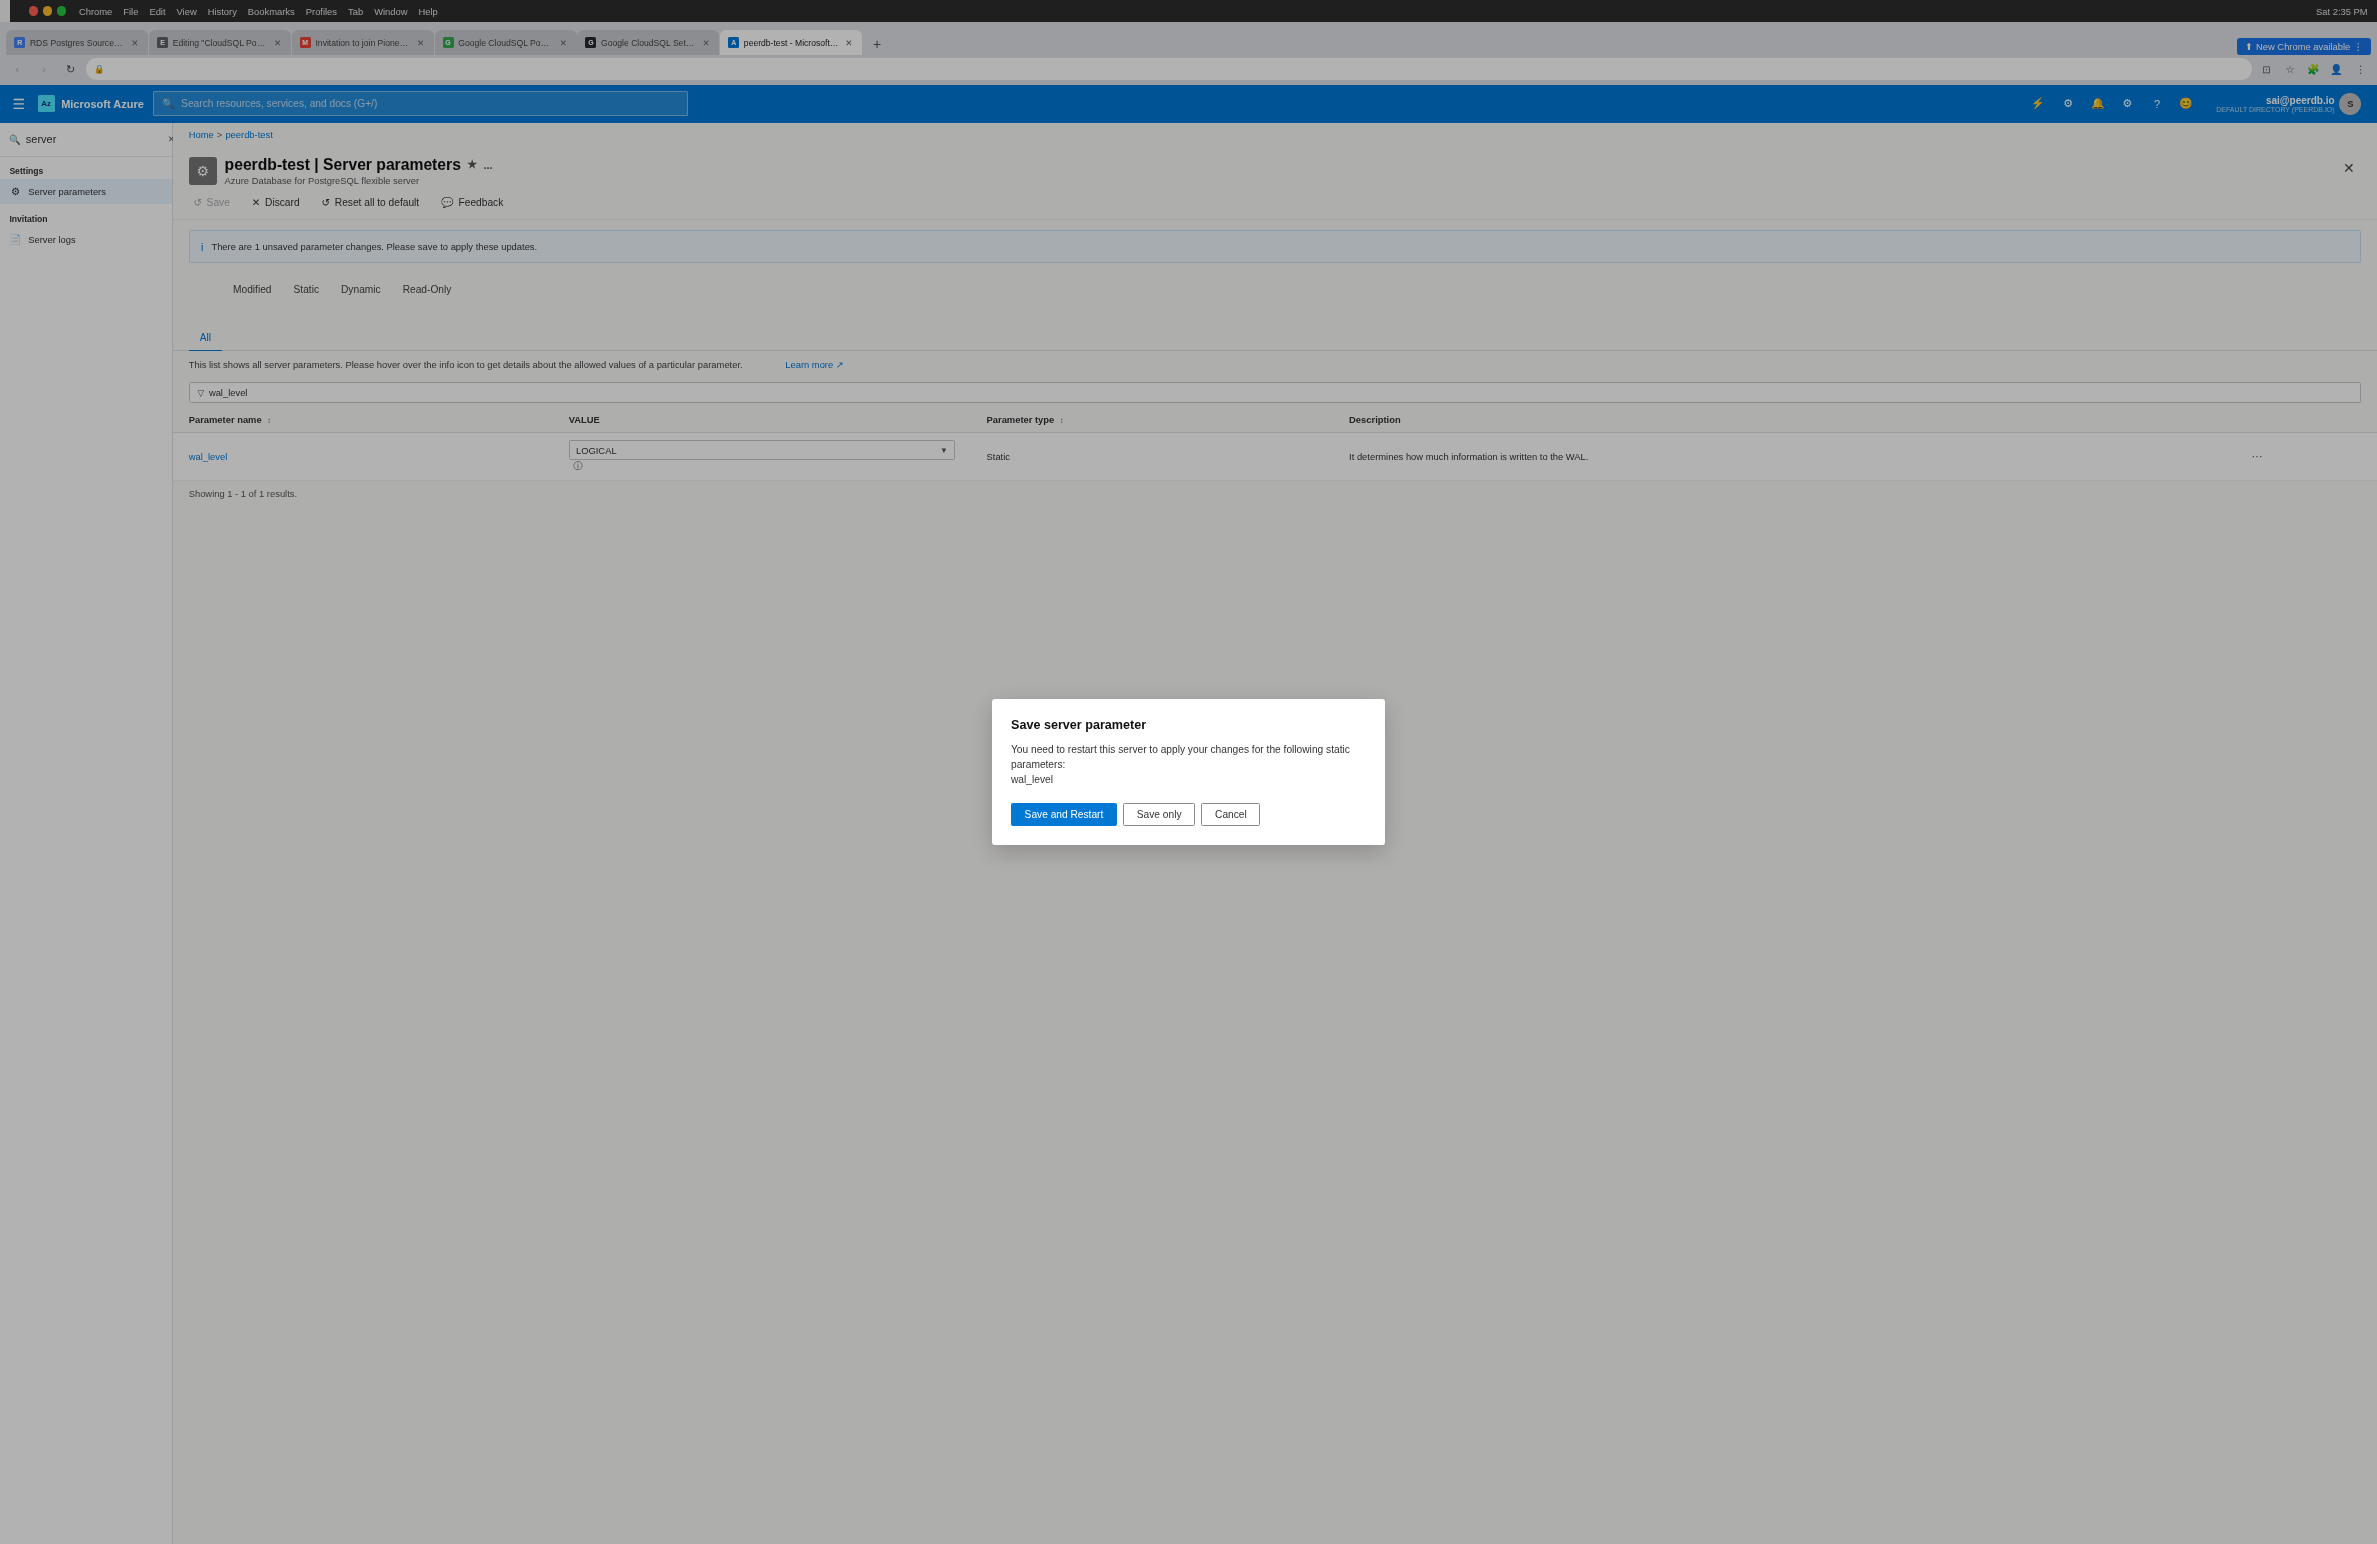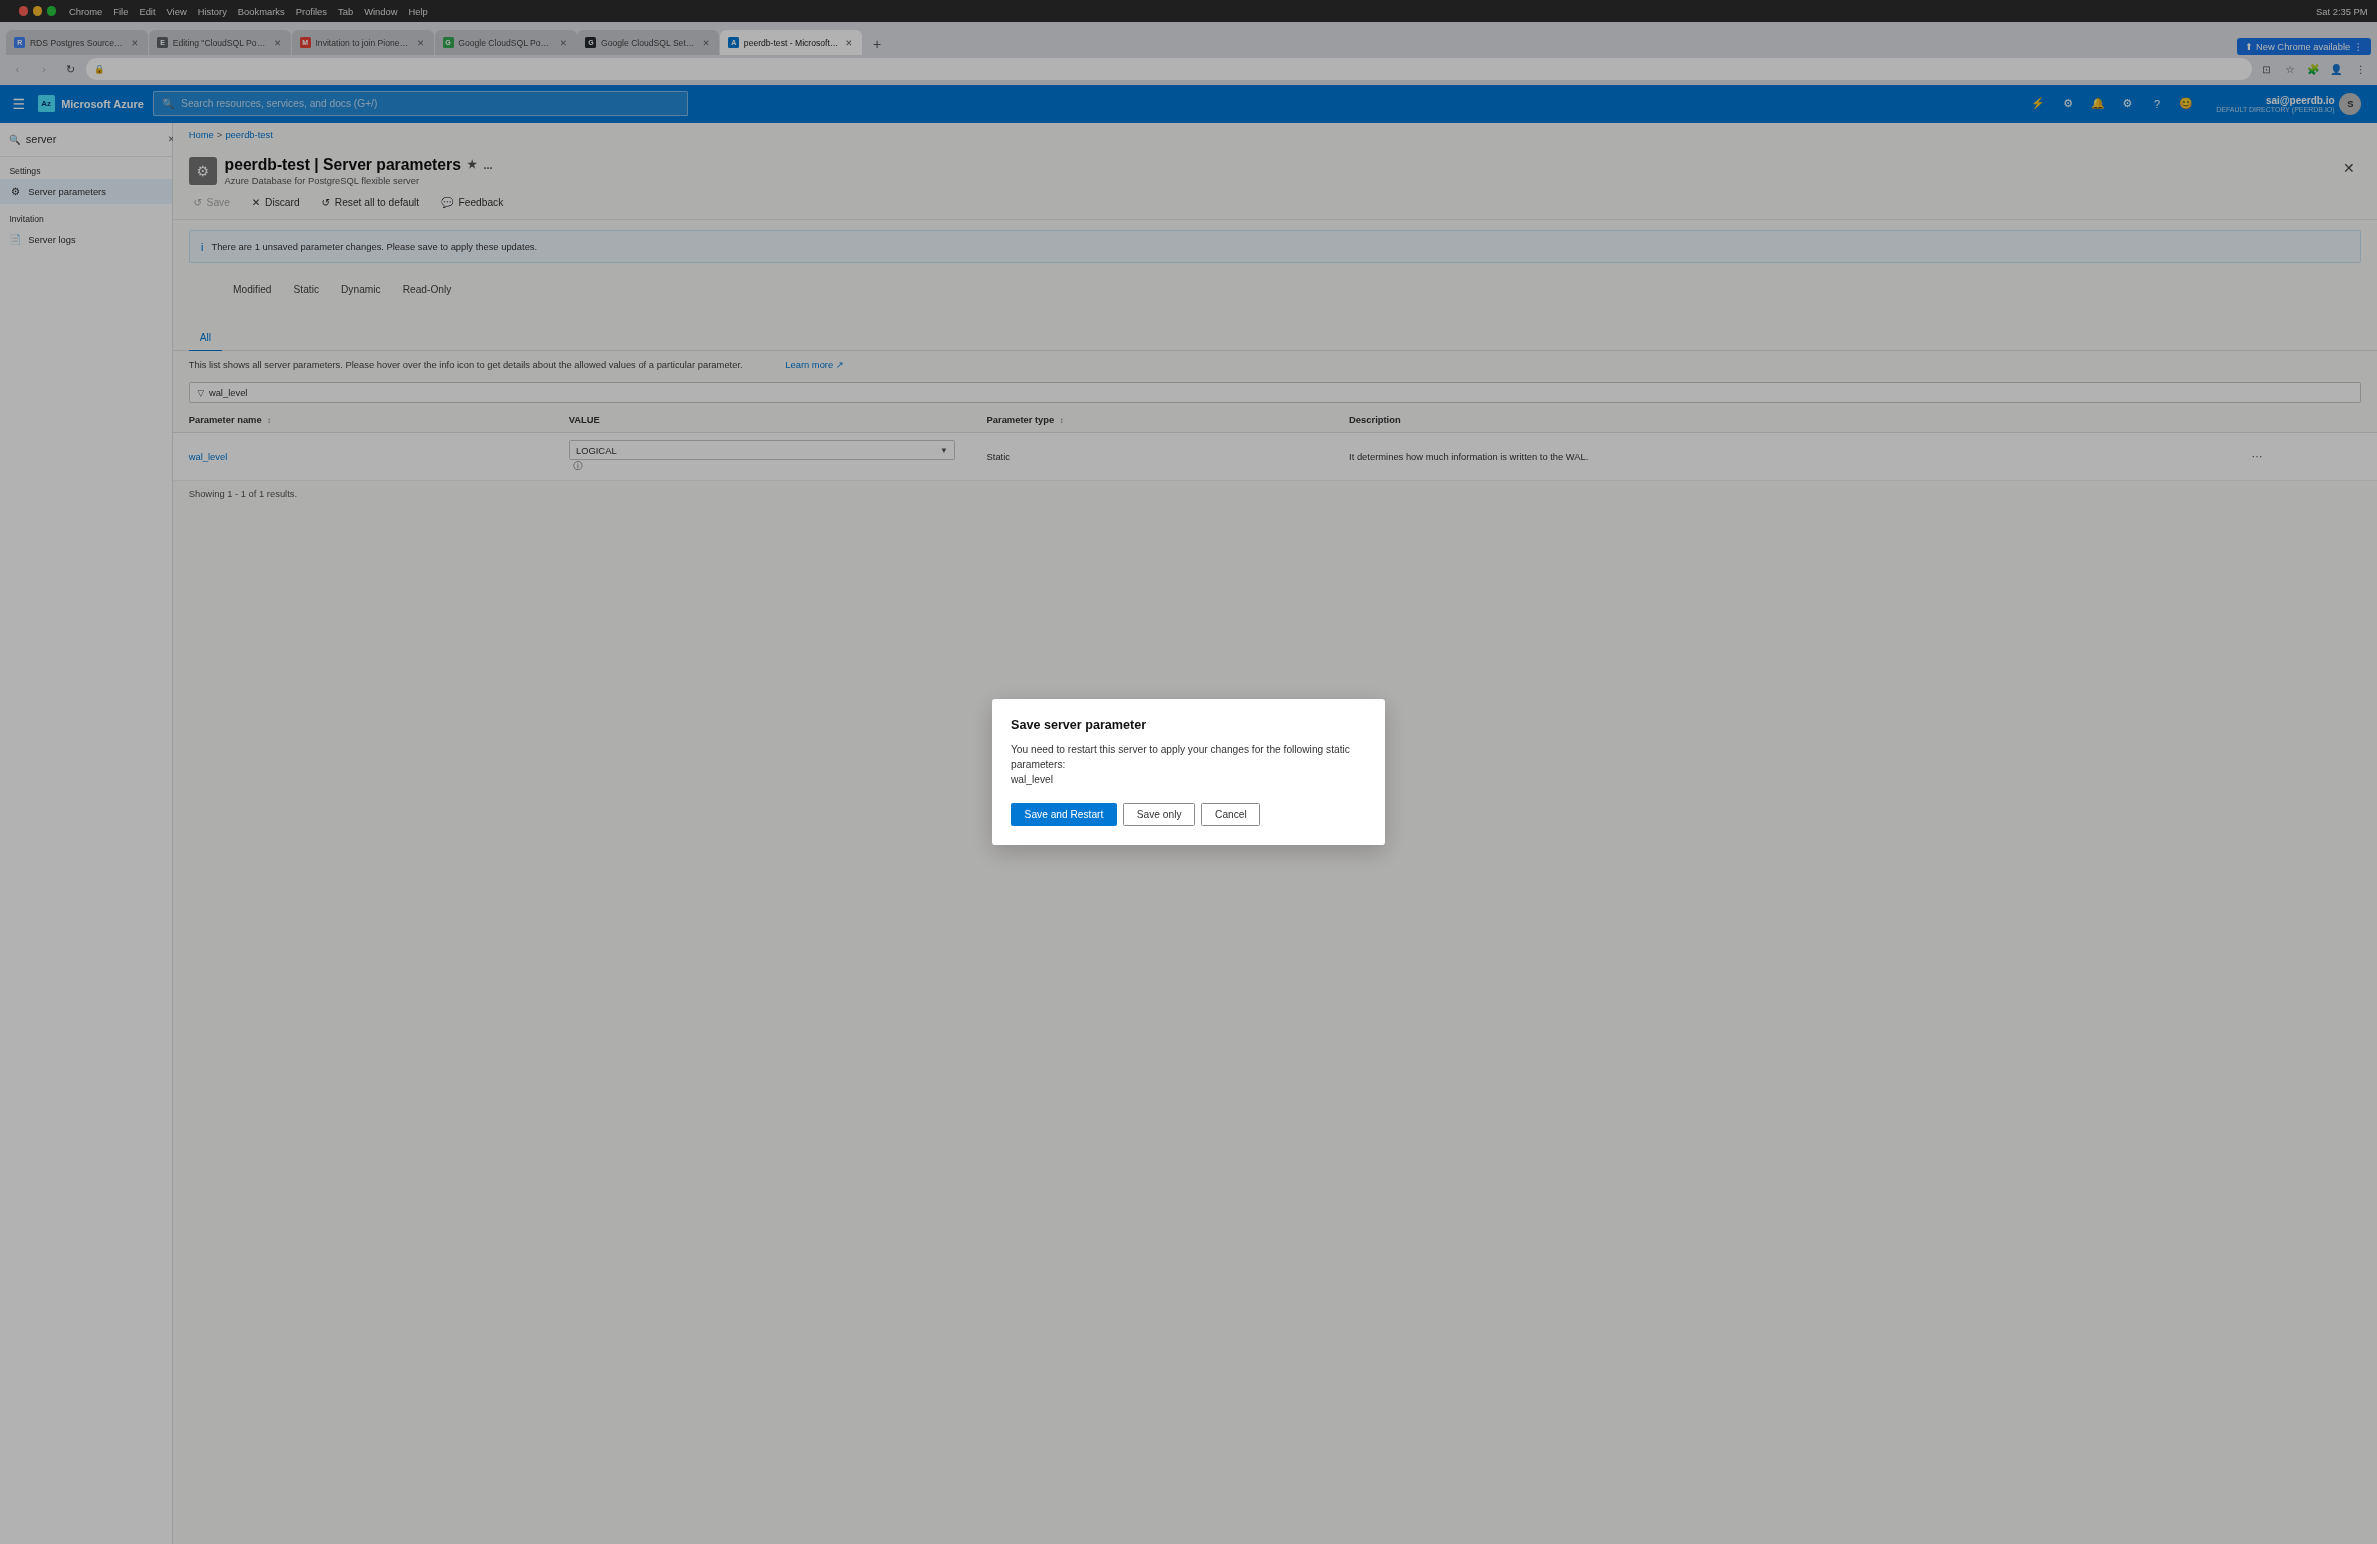--- a/index.html
+++ b/index.html
@@ -9,20 +9,21 @@
     .mac-titlebar {
       background: #2d2d2d;
       height: 22px;
       display: flex;
       align-items: center;
       padding: 0 9.4px;
       gap: 6.3px;
       color: #ccc;
       font-size: 9.4px;
       position: relative;
+      margin-left: 10px;
     }
     .mac-titlebar .apple-icon { color: #ccc; font-size: 11px; margin-right: 3.1px; }
     .mac-titlebar .menu-items { display: flex; gap: 11px; font-size: 9.4px; color: #e0e0e0; }
     .mac-titlebar .time { position: absolute; right: 9.4px; color: #e0e0e0; font-size: 9.4px; }
 
     
     .traffic-lights { display: flex; gap: 4.7px; margin-right: 6.3px; }
     .tl { width: 9.4px; height: 9.4px; border-radius: 50%; }
     .tl.red { background: #ff5f57; }
     .tl.yellow { background: #febc2e; }
@@ -180,21 +181,21 @@
     .sidebar-search-input {
       border: none;
       outline: none;
       font-size: 11px;
       flex: 1;
       color: #333;
     }
     .sidebar-search-clear { color: #666; cursor: pointer; font-size: 8.6px; }
     .sidebar-collapse-btn { color: #555; cursor: pointer; font-size: 10.2px; padding: 3.1px; }
 
-    .sidebar-section-title { padding: 9.4px 9.4px 3.1px 9.4px; font-size: 8.6px; font-weight: 400; color: #333; }
+    .sidebar-section-title { padding: 9.4px 9.4px 3.1px 9.4px; font-size: 8.6px; font-weight: 700; color: #333; }
     .sidebar-item {
       display: flex;
       align-items: center;
       gap: 6.3px;
       padding: 6.3px 9.4px;
       cursor: pointer;
       font-size: 9.4px;
       color: #333;
     }
     .sidebar-item.active { background: #e8f4ff; }

